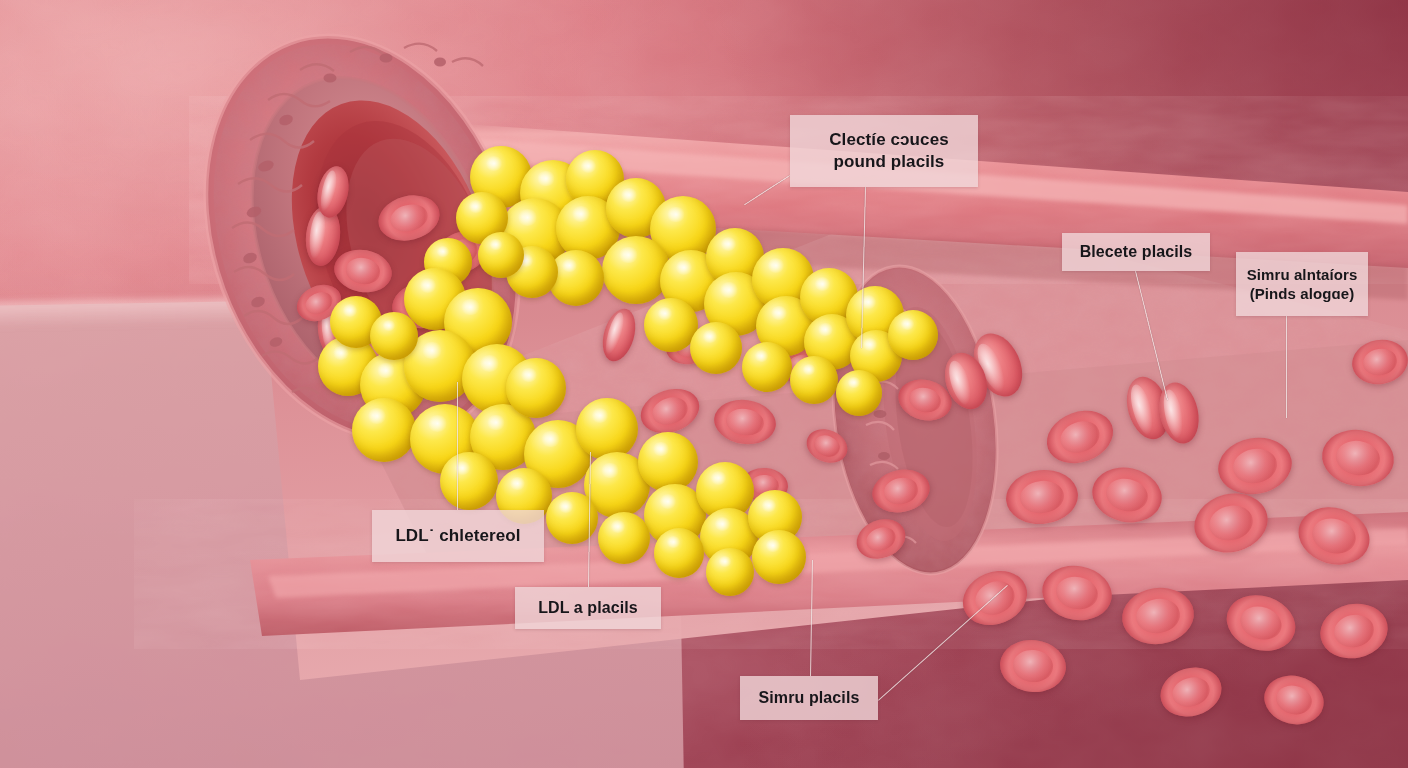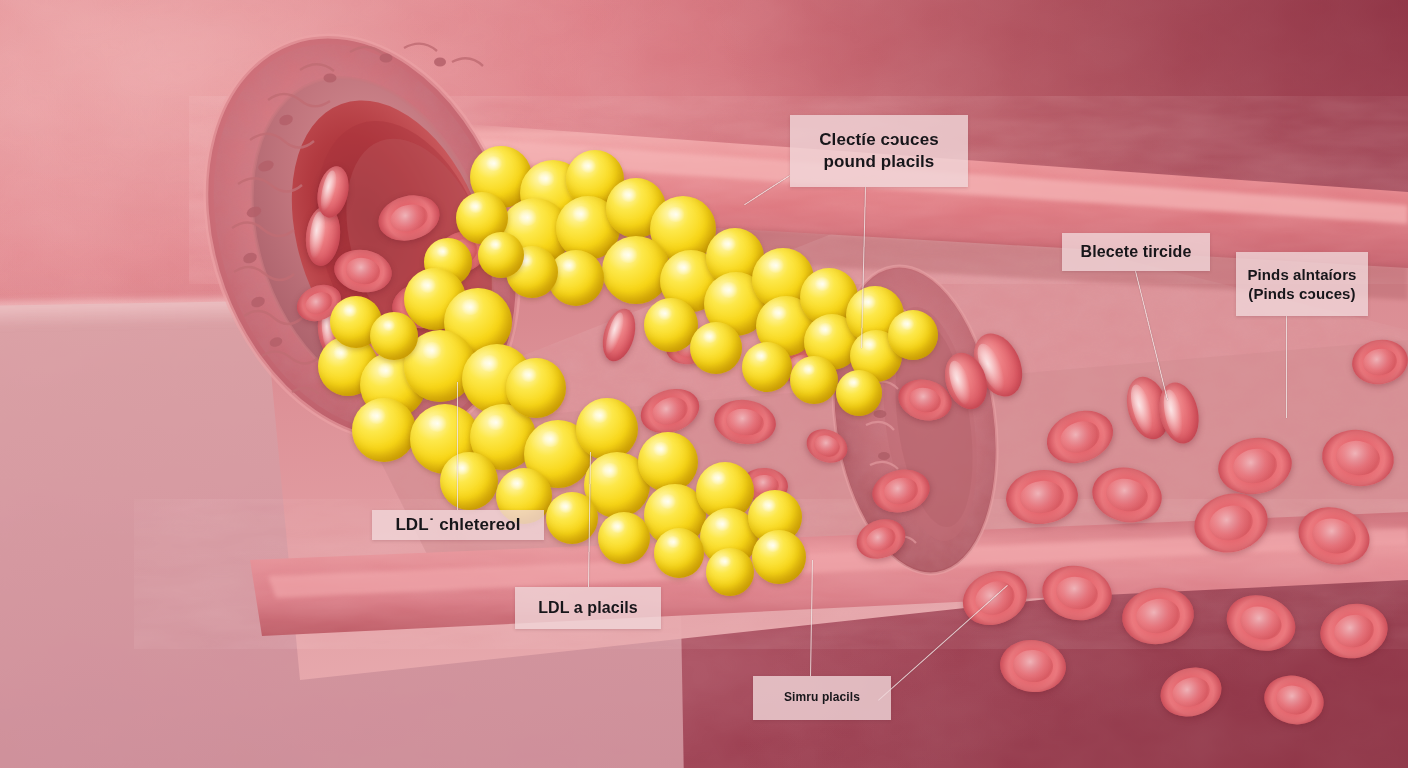--- a/index.html
+++ b/index.html
@@ -387,35 +387,35 @@
       <div class="leader" style="left: 866px; top: 187px; width: 161.05px; transform: rotate(91.4232deg);"></div>
       <div class="leader" style="left: 1136px; top: 271px; width: 132.91px; transform: rotate(76.0683deg);"></div>
       <div class="leader" style="left: 1287px; top: 316px; width: 102px; transform: rotate(90deg);"></div>
       <div class="leader" style="left: 457px; top: 510px; width: 128px; transform: rotate(-90deg);"></div>
       <div class="leader" style="left: 588px; top: 587px; width: 135.015px; transform: rotate(-89.1512deg);"></div>
       <div class="leader" style="left: 810px; top: 676px; width: 116.017px; transform: rotate(-89.0122deg);"></div>
       <div class="leader" style="left: 878px; top: 700px; width: 172.818px; transform: rotate(-41.7161deg);"></div>
     </div>
 
   <div id="labels">
-      <div class="label" style="left: 790px; top: 115px; width: 178px; height: 72px; font-size: 17px;">
+      <div class="label" style="left: 790px; top: 115px; width: 178px; height: 72px; font-size: 17px; padding-left: 10px;">
         <span>Clectíe cɔuces</span>
         <span>pound placils</span>
       </div>
       <div class="label" style="left: 1062px; top: 233px; width: 148px; height: 38px; font-size: 16px;">
-        <span>Blecete tircide</span>
+        <span>Blecete placils</span>
       </div>
       <div class="label" style="left: 1236px; top: 252px; width: 132px; height: 64px; font-size: 15px;">
-        <span>Pinds alntaíors</span>
-        <span>(Pinds cɔuces)</span>
-      </div>
-      <div class="label" style="left: 372px; top: 510px; width: 172px; height: 30px; font-size: 17px;">
+        <span>Simru alntaíors</span>
+        <span>(Pinds alogɑe)</span>
+      </div>
+      <div class="label" style="left: 372px; top: 510px; width: 172px; height: 52px; font-size: 17px;">
         <span>LDL˙ chletereol</span>
       </div>
       <div class="label" style="left: 515px; top: 587px; width: 146px; height: 42px; font-size: 16px;">
         <span>LDL a placils</span>
       </div>
-      <div class="label" style="left: 740px; top: 676px; width: 138px; height: 44px; font-size: 12px; margin-left: 13px;">
+      <div class="label" style="left: 740px; top: 676px; width: 138px; height: 44px; font-size: 16px;">
         <span>Simru placils</span>
       </div>
     </div>
 
 </div>
 
 </body></html>

